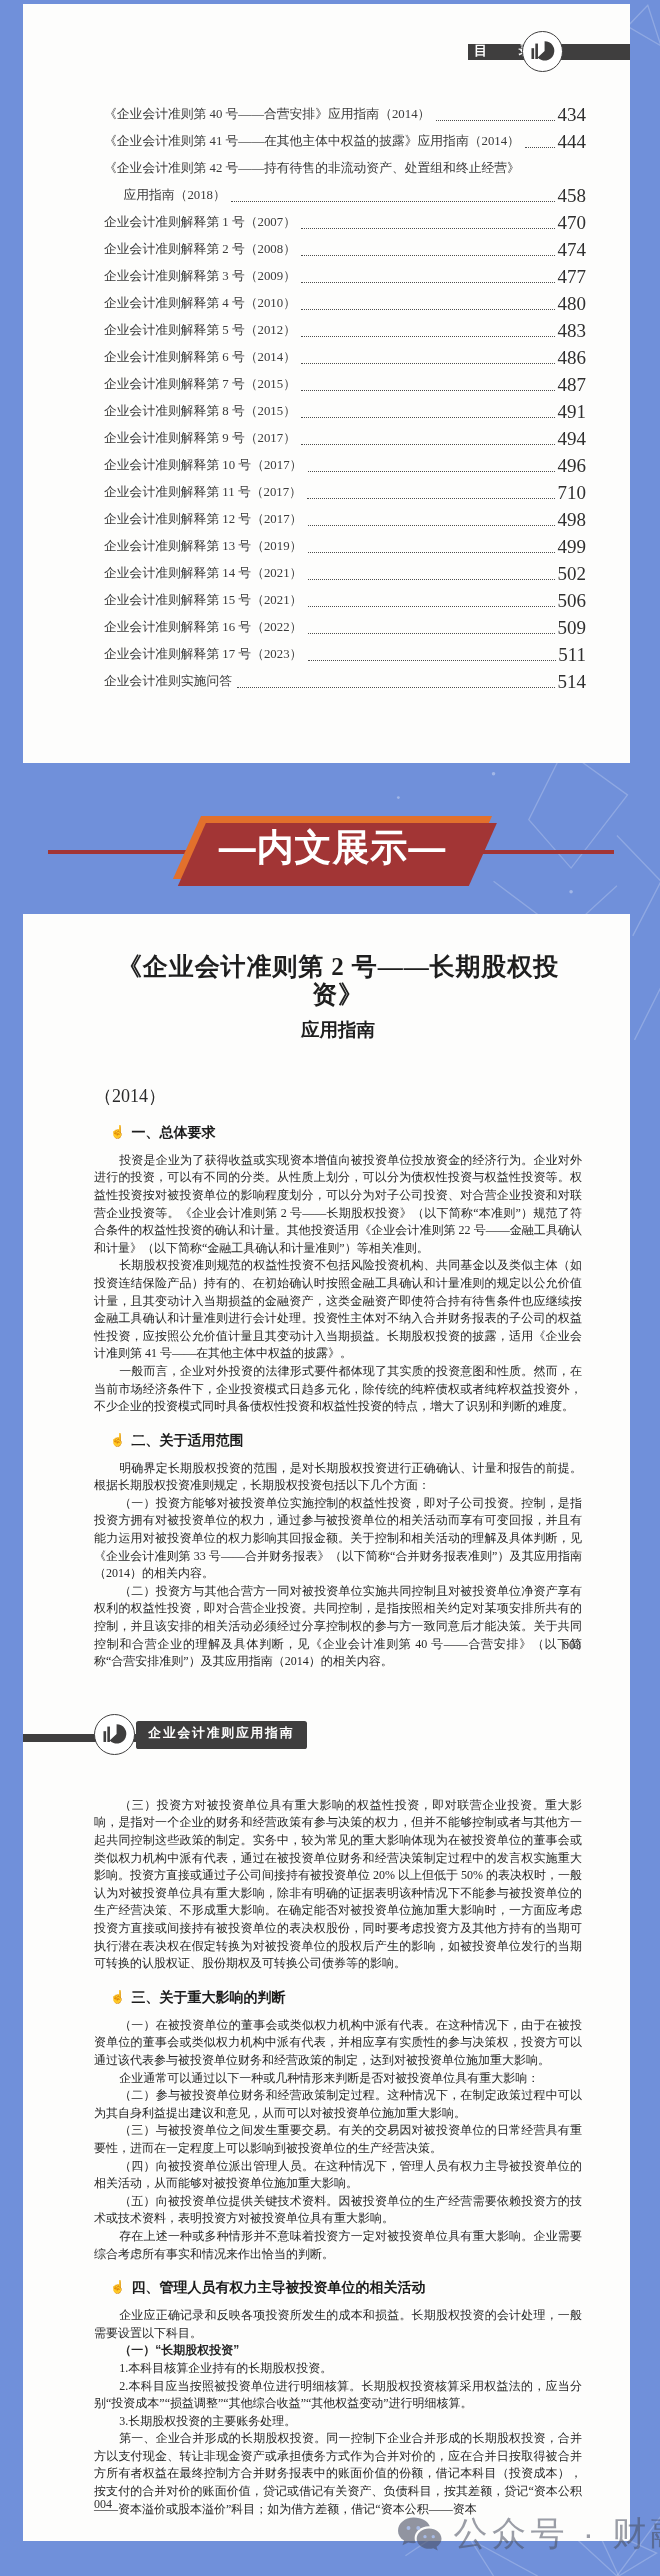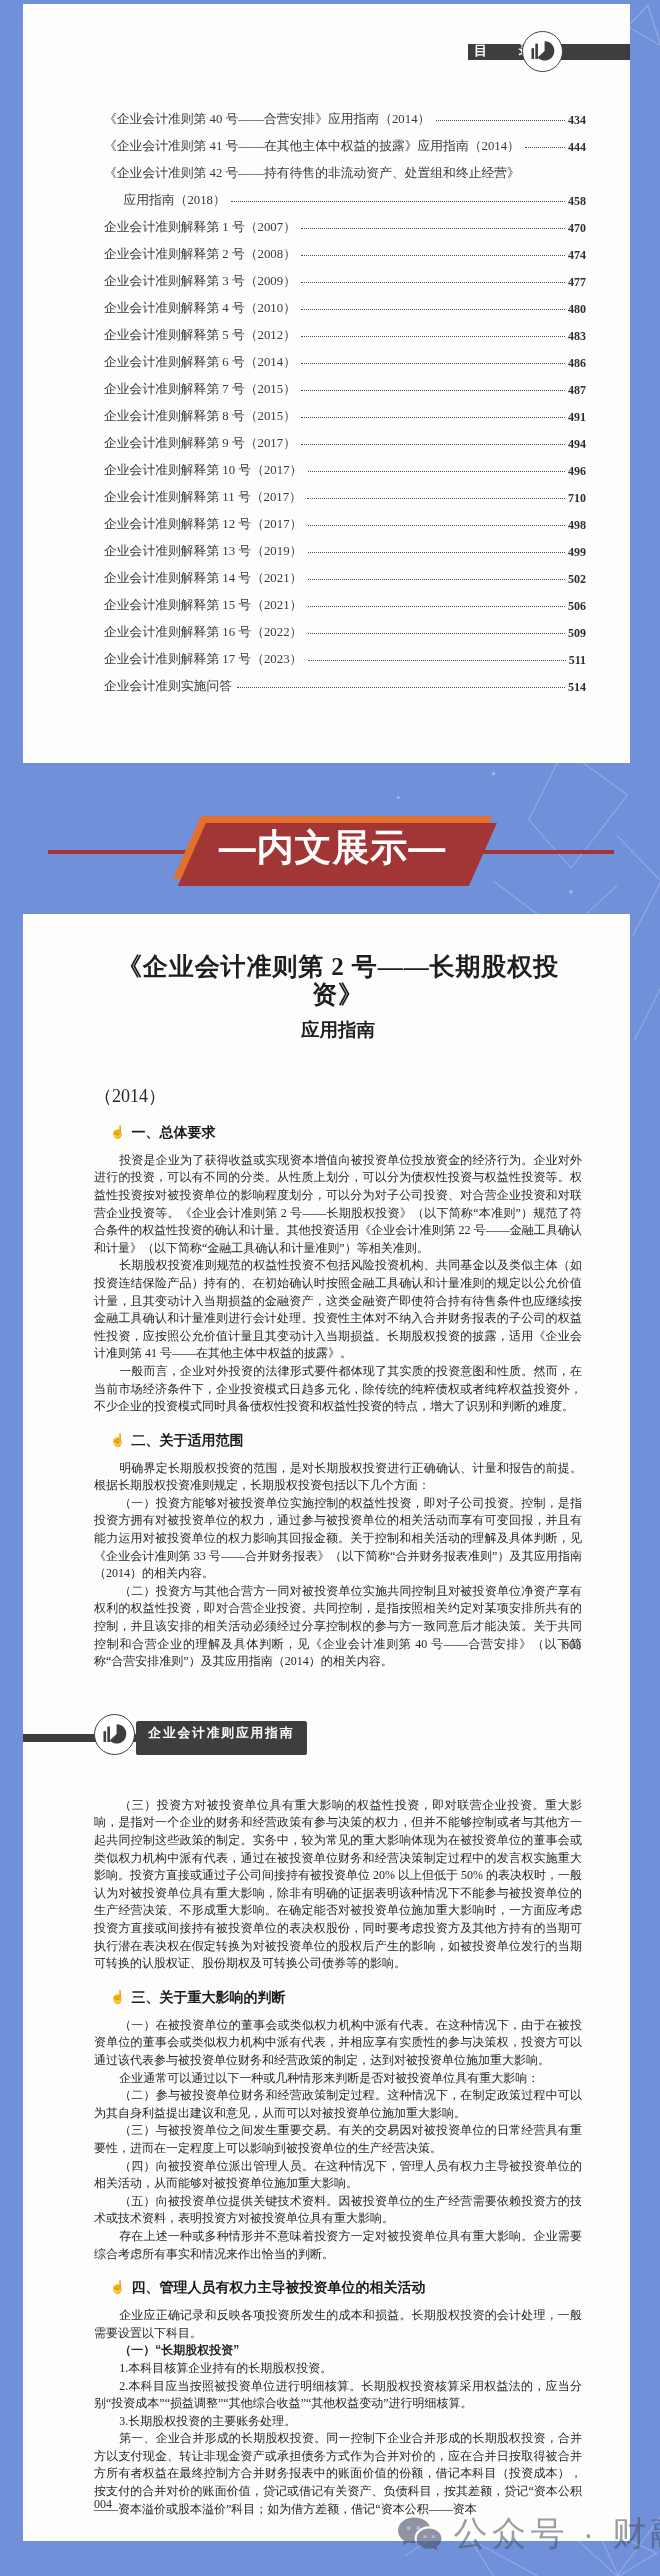--- a/index.html
+++ b/index.html
@@ -13,24 +13,24 @@
   .page-body{top:914px;height:1627px;}
 
   
   .toc-bar{position:absolute;top:40px;left:445px;right:0;height:16px;background:#3f3e3e;}
   .toc-title{position:absolute;top:37px;left:451px;color:#fff;font-family:"Liberation Sans",sans-serif;
              font-weight:bold;font-size:13.2px;letter-spacing:14px;line-height:19.4px;white-space:nowrap;}
   .logo-circle{position:absolute;width:41px;height:41px;border-radius:50%;background:#fff;
                border:1.8px solid #3f3e3e;box-sizing:border-box;z-index:2;}
   .toc-logo{top:27px;left:499px;}
   .toc-list{position:absolute;top:97px;left:81px;right:44px;}
-  .toc-row{display:flex;align-items:flex-end;height:27px;font-size:12.8px;color:#3a3a3a;white-space:nowrap;}
+  .toc-row{display:flex;align-items:center;height:27px;font-size:12.8px;color:#3a3a3a;white-space:nowrap;}
   .toc-row.indent2{padding-left:19.4px;}
   .toc-dots{flex:1;border-bottom:1.8px dotted #4d4d4d;align-self:flex-end;margin:0 2.6px 7px 5.3px;min-width:10.6px;}
-  .toc-page{font-size:12px;color:#2f2f2f;font-weight:bold;}
+  .toc-page{font-size:19px;color:#2f2f2f;}
 
   
   .banner-wrap{position:absolute;top:809px;left:0;width:661px;height:92px;}
   .bline{position:absolute;top:41px;height:3.5px;background:#a23535;}
   .bline.l{left:48px;width:148px;}
   .bline.r{left:480px;width:134px;}
   .banner{position:absolute;left:201px;top:7px;width:291px;height:63px;background:#e2702c;
           transform:skewX(-24deg);transform-origin:top left;}
   .banner::before{content:"";position:absolute;left:0;top:0;width:100%;height:100%;
           background:#a23535;transform:translate(8px,7px);z-index:-1;}
@@ -53,21 +53,21 @@
   .blk.h .hicon{display:inline-block;margin-right:6.2px;font-size:12.3px;transform:translateY(-0.9px);}
   .blk.p .btext,.blk.pb .btext{display:block;text-indent:2.1em;text-align:justify;}
   .blk.pb{font-family:"Liberation Sans",sans-serif;font-weight:bold;}
   .pagenum{position:absolute;font-size:12px;color:#2f2f2f;}
   .pn-003{right:49px;top:724px;}
   .pn-004{left:71px;top:1583px;}
 
   
   .inner-bar{position:absolute;top:820px;left:0;width:137px;height:8px;background:#3f3e3e;}
   .inner-logo{top:800px;left:71px;}
-  .inner-label{position:absolute;top:807px;left:113px;height:34px;background:#3f3e3e;color:#fff;
+  .inner-label{position:absolute;top:807px;left:113px;height:28px;background:#3f3e3e;color:#fff;
                font-family:"Liberation Sans",sans-serif;font-weight:bold;font-size:12.8px;
                line-height:24px;padding:0 12.3px;border-radius:2.6px;letter-spacing:1.8px;white-space:nowrap;}
 
   
   .watermark{position:absolute;top:2510px;left:395px;display:flex;align-items:center;gap:10.6px;
              color:rgba(72,78,95,0.55);font-family:"Liberation Sans",sans-serif;
              font-size:34px;letter-spacing:4.4px;white-space:nowrap;}
   .wechat-icon{width:48px;height:48px;flex:0 0 auto;opacity:0.6;}
 </style>
 </head>

